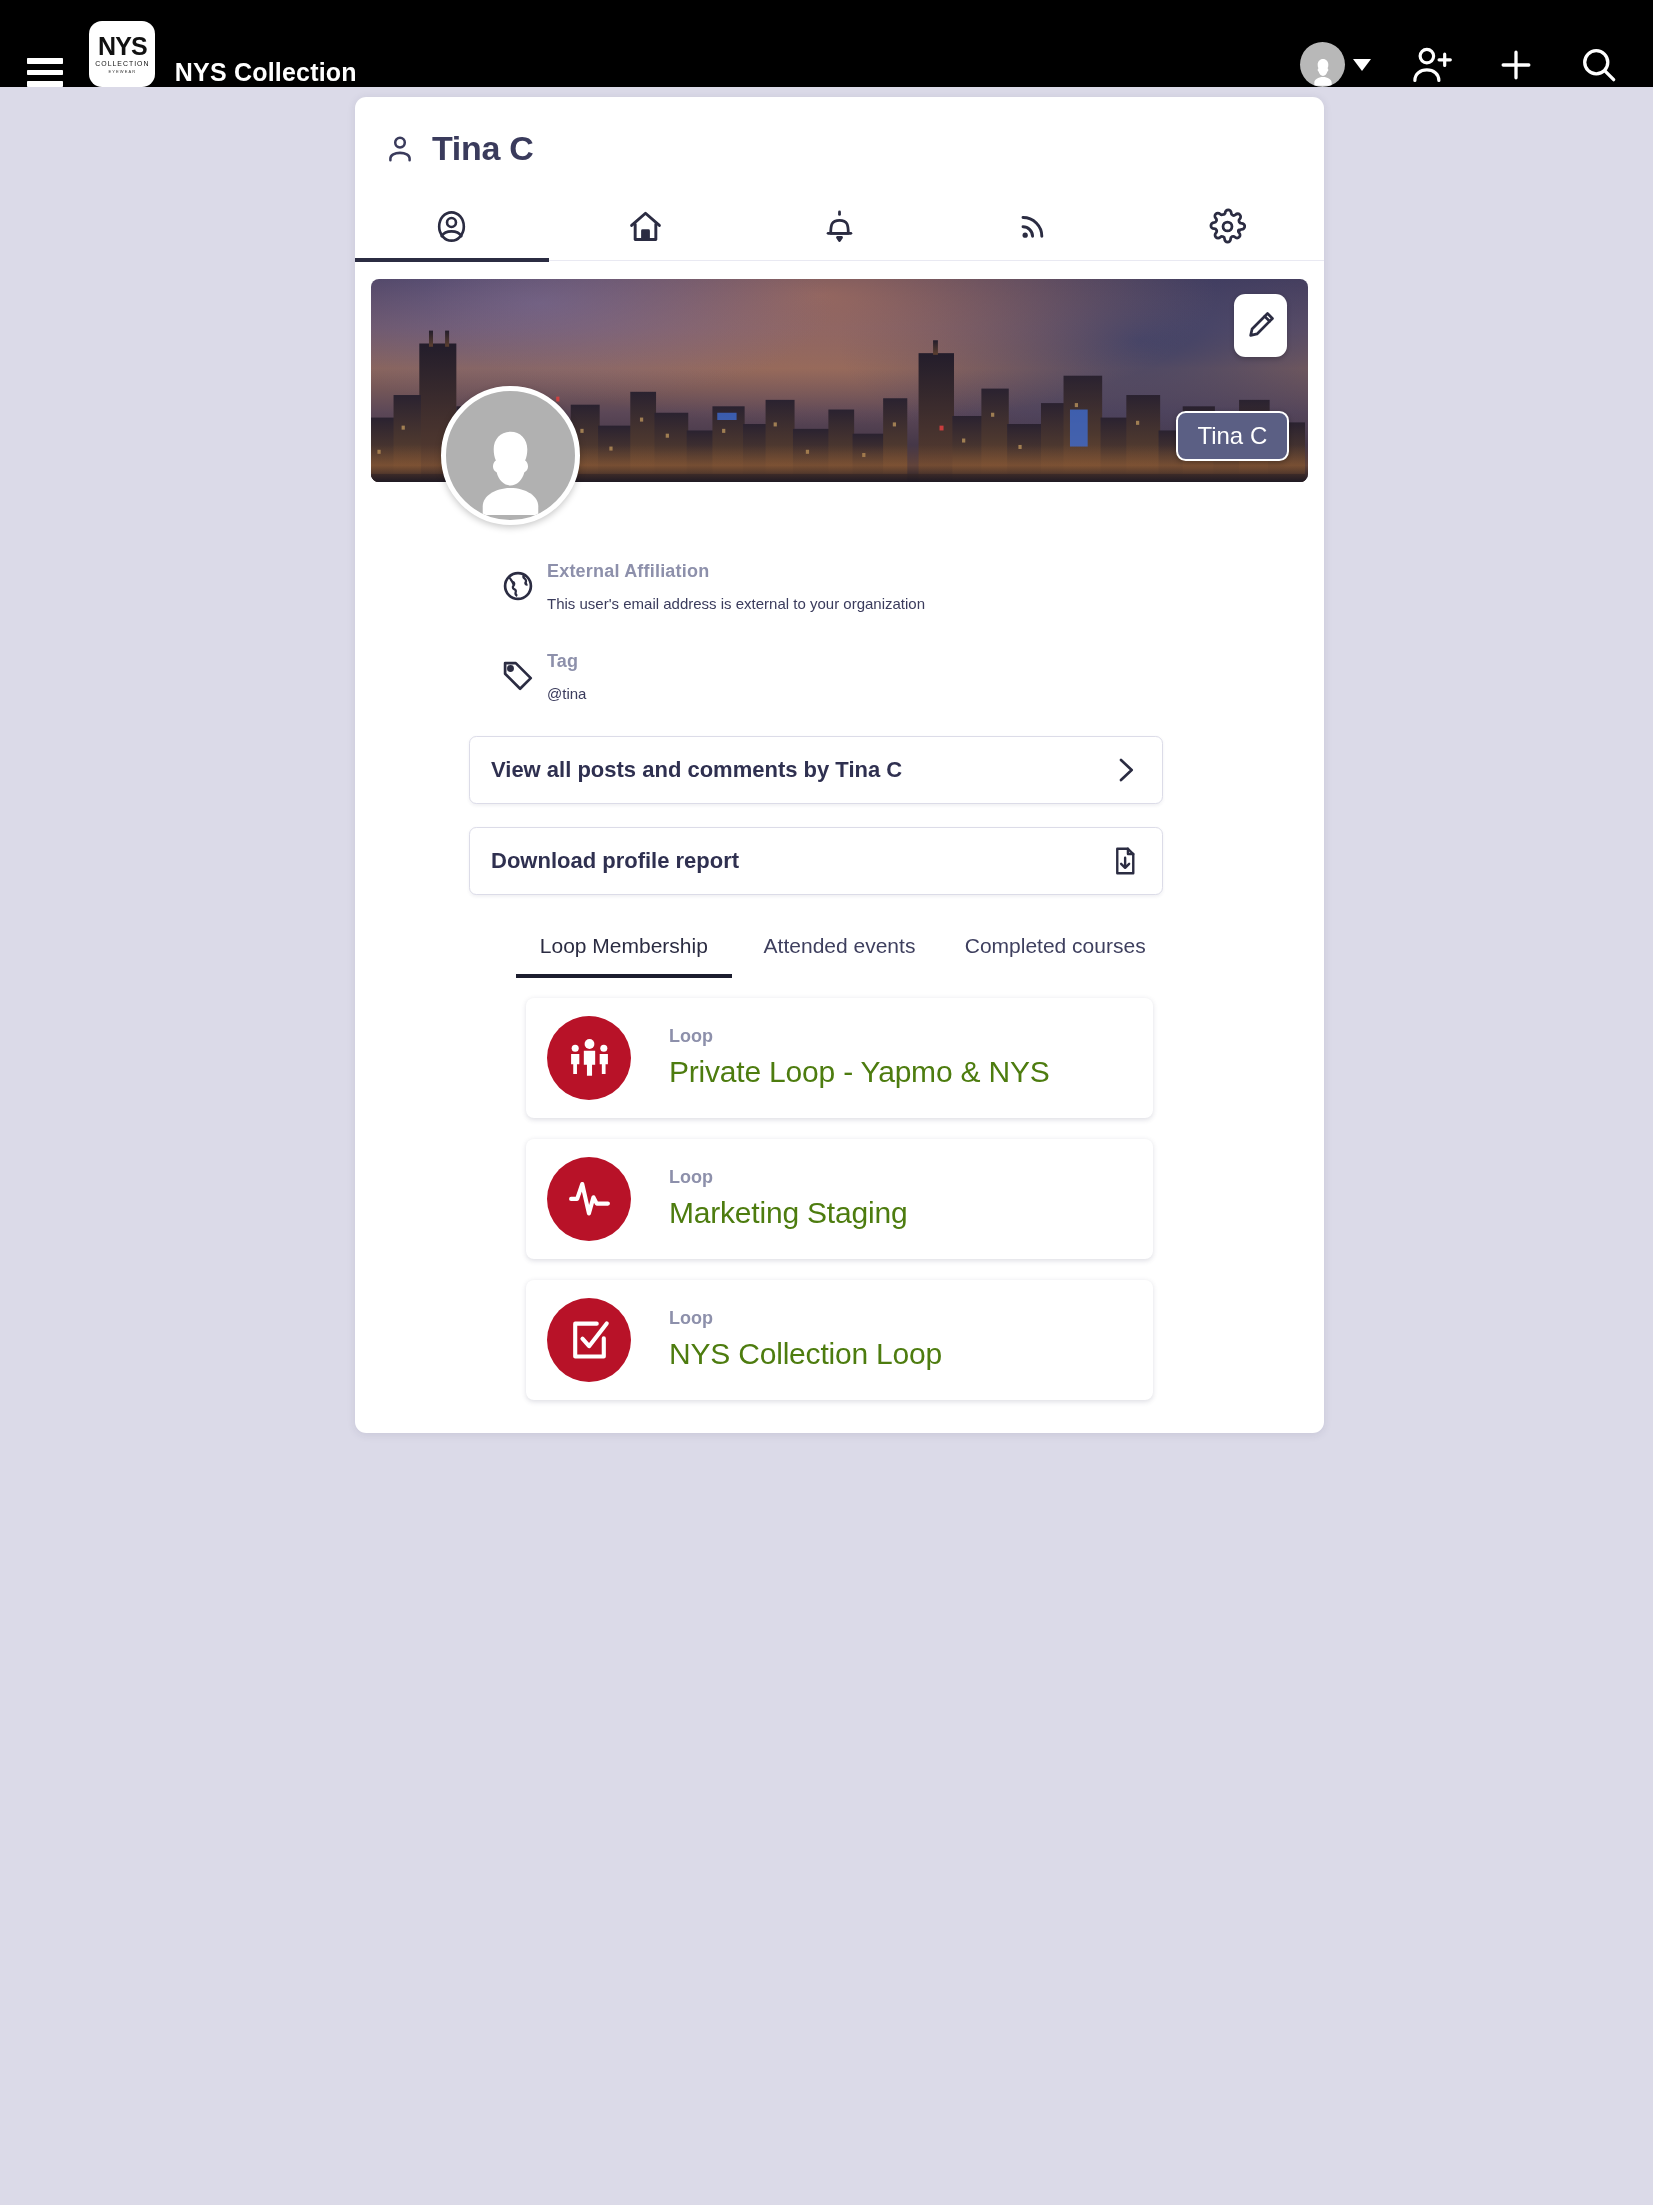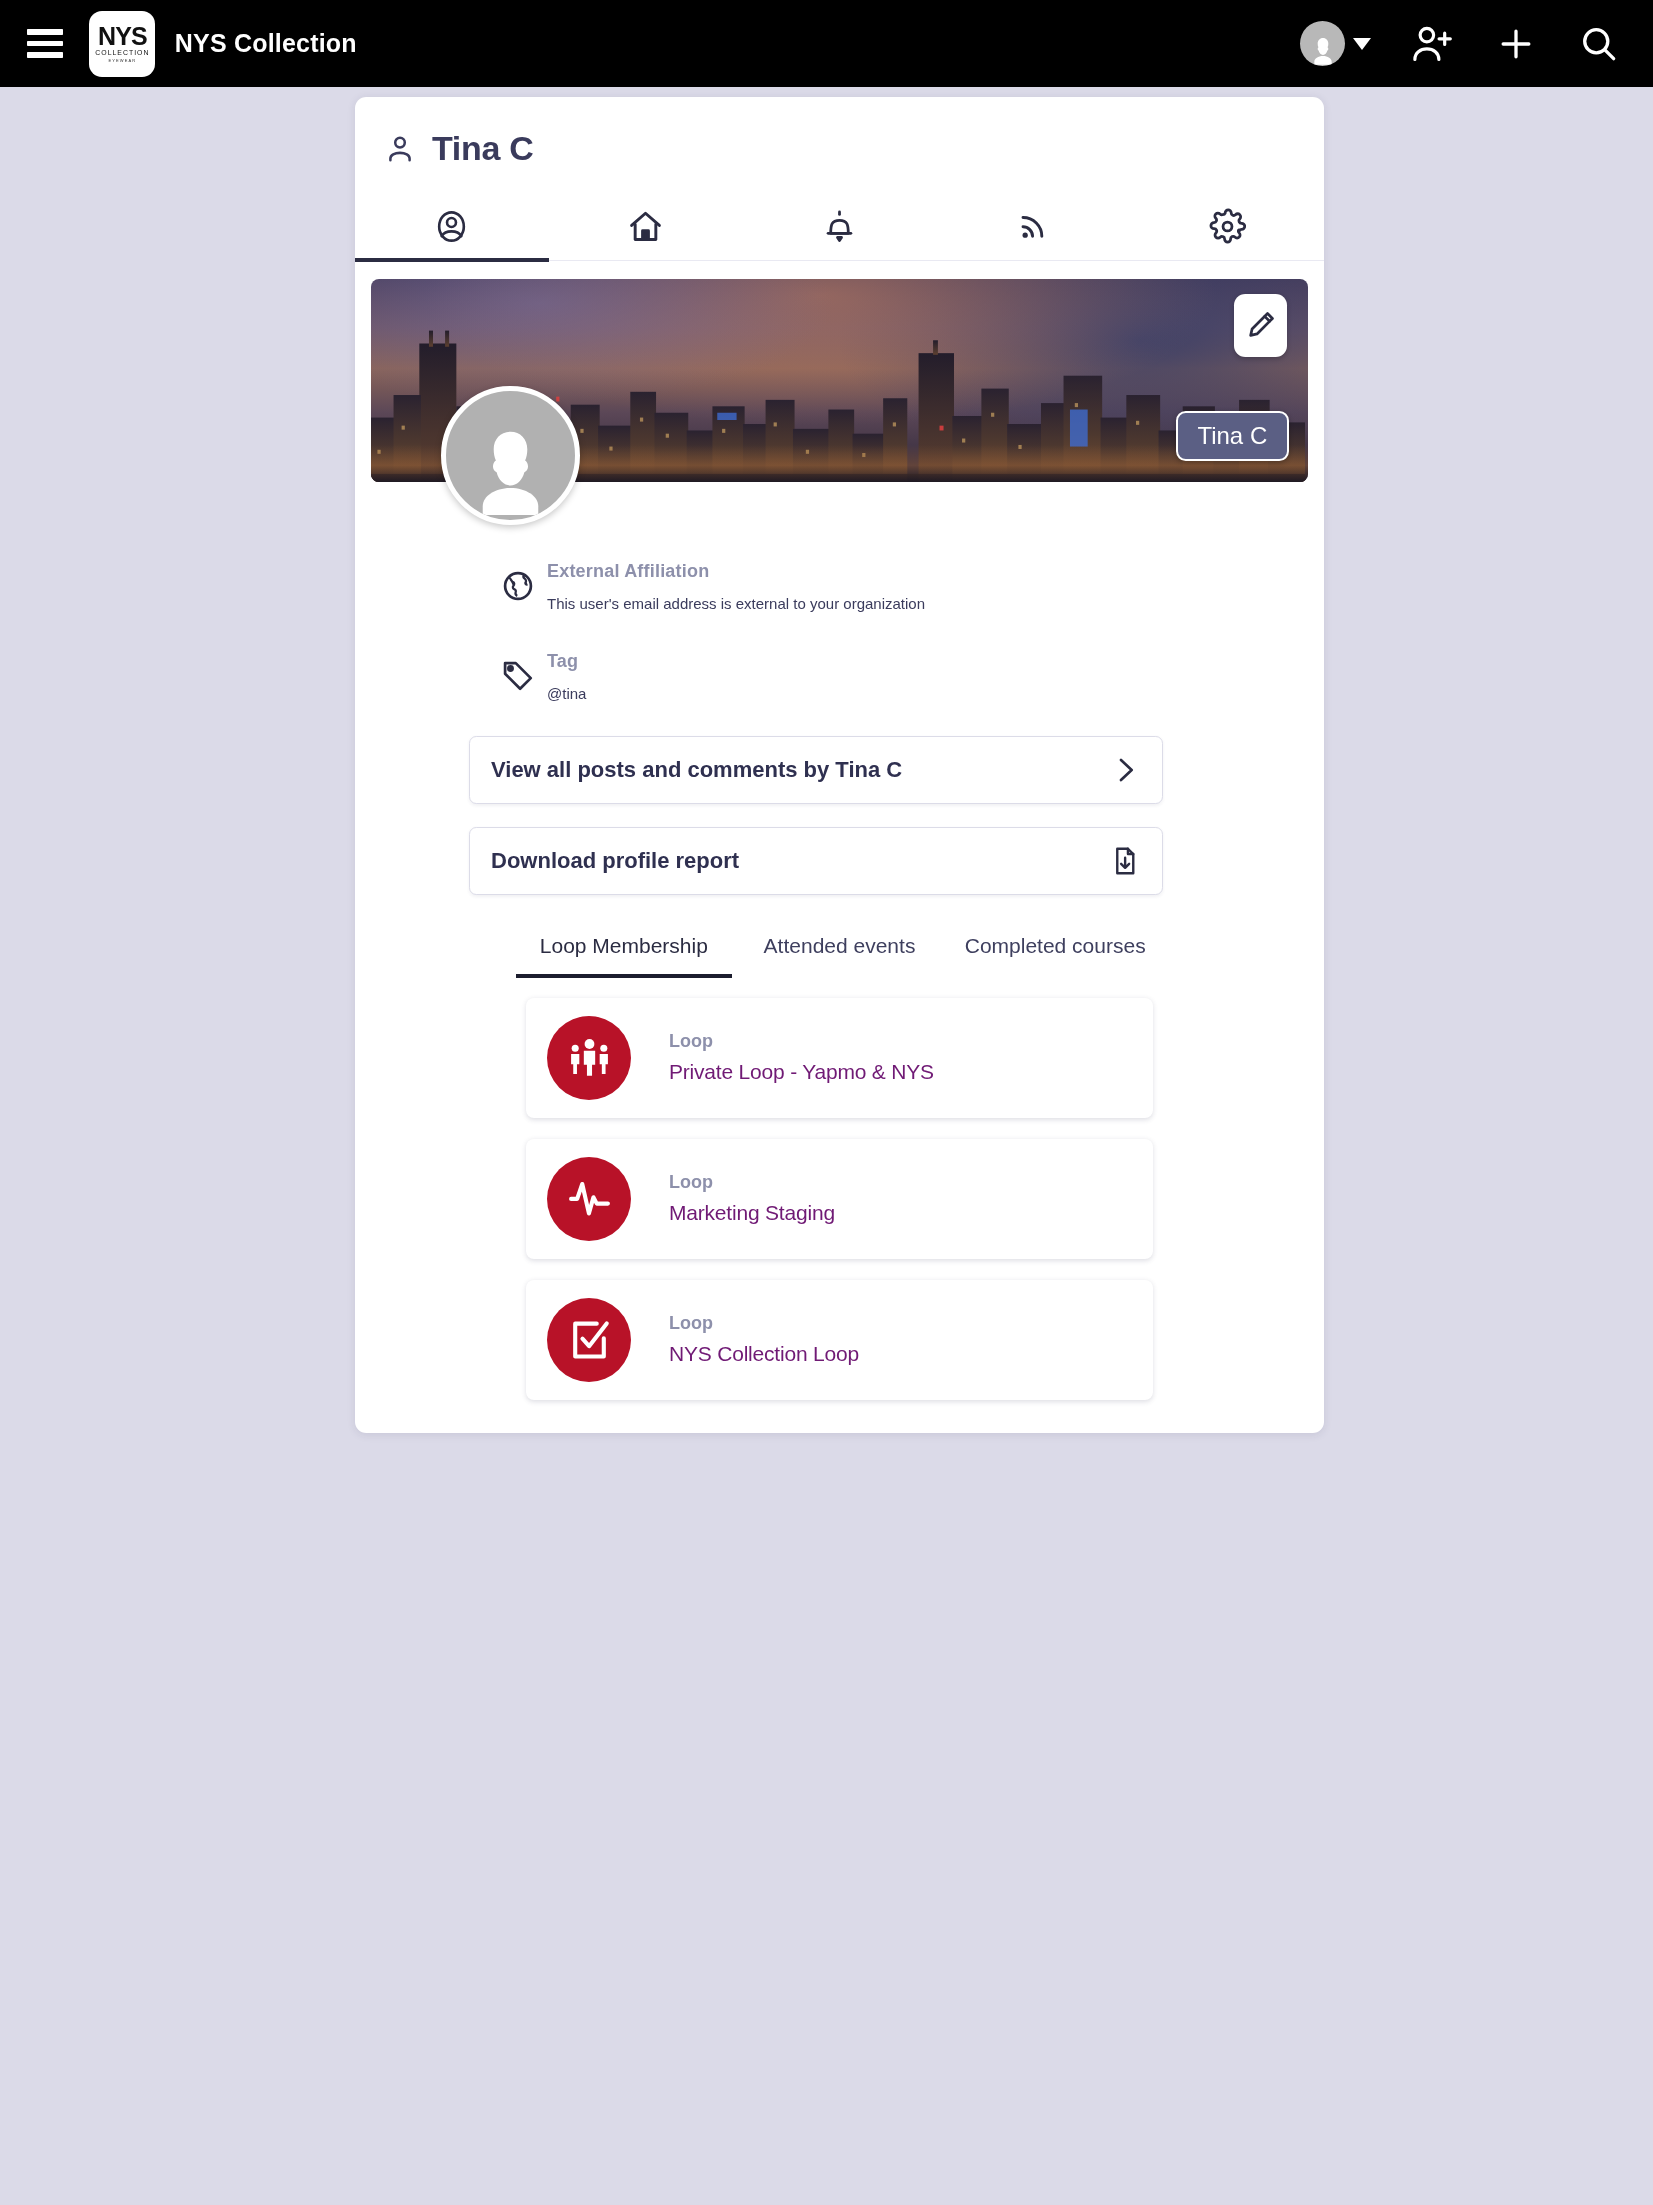--- a/index.html
+++ b/index.html
@@ -8,21 +8,21 @@
     background: #dbdae8;
     font-family: "Liberation Sans", sans-serif;
     overflow: hidden;
   }
 
   
   .appbar {
     position: absolute; top: 0; left: 0;
     width: 1653px; height: 87px;
     background: #000;
-    display: flex; align-items: center;
+    display: flex; align-items: flex-end;
   }
   .hamburger {
     width: 36px; height: 29px;
     margin-left: 27.4px;
     display: flex; flex-direction: column; justify-content: space-between;
     cursor: pointer;
   }
   .hamburger span { display:block; width: 100%; height: 5.7px; background: #fff; border-radius: 0.8px; }
 
   .brand-logo {
@@ -167,21 +167,21 @@
     box-shadow: 0 1.6px 5.7px rgba(55,55,95,.16);
     padding: 18px 21px; margin-bottom: 21px; cursor: pointer;
     min-height: 113px;
   }
   .loop-icon {
     width: 84px; height: 84px; flex: 0 0 84px; border-radius: 50%;
     background: #b81228; display: flex; align-items: center; justify-content: center;
   }
   .loop-icon svg { width: 47px; height: 47px; display:block; }
   .loop-kicker { font-size: 18px; font-weight: 700; color: #8d90ab; }
-  .loop-name { font-size: 21px; color: #701a75; margin-top: 8px; letter-spacing: -0.2px; }
+  .loop-name { font-size: 30px; color: #4d7c0f; margin-top: 8px; letter-spacing: -0.2px; }
 </style>
 </head>
 <body>
 
 <div class="appbar">
 
   <div class="hamburger">
     <span></span>
       <span></span>
       <span></span>

